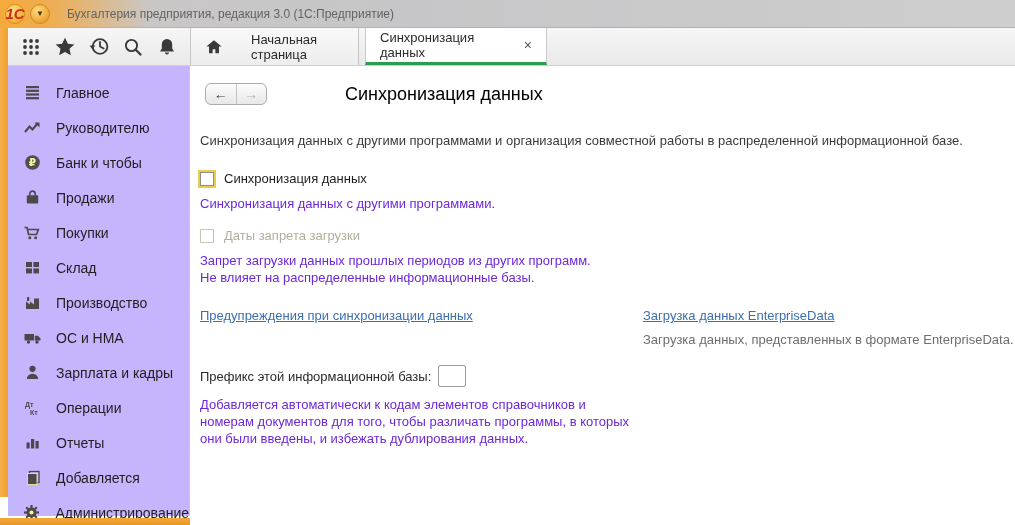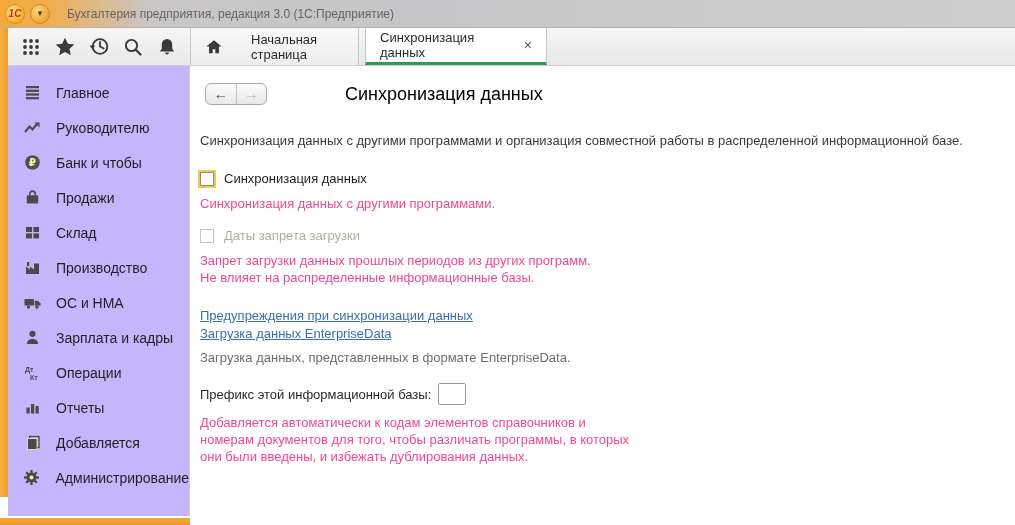--- a/index.html
+++ b/index.html
@@ -26,21 +26,21 @@
     background: linear-gradient(to right, #f5a93a 0px, #eeae56 55px, #c9c7c6 150px, #c6c6c8 400px, #cecece 1015px);
     border-bottom: 1px solid #b2b2b2;
     display: flex; align-items: center;
     z-index: 7;
   }
   .logo-badge {
     width: 20px; height: 20px; margin-left: 5px; border-radius: 50%;
     background: radial-gradient(circle at 35% 30%, #ffe08a, #f5b93c 60%, #e89a1e);
     border: 1px solid #d98f1c;
     display: flex; align-items: center; justify-content: center;
-    font-size: 10px; font-weight: bold; font-style: italic; color: #d42b1e;
+    font-size: 15px; font-weight: bold; font-style: italic; color: #d42b1e;
   }
   .menu-chevron-btn {
     width: 20px; height: 20px; margin-left: 5px; border-radius: 50%;
     background: radial-gradient(circle at 35% 30%, #ffd97e, #f0a839 65%, #e0931f);
     border: 1px solid #c98a20;
     display: flex; align-items: center; justify-content: center;
     font-size: 8px; color: #4a3510; cursor: default;
   }
   .titlebar-text {
     margin-left: 17px; font-size: 12px; color: #636363;
@@ -112,24 +112,24 @@
   .intro { margin-top: 27px; font-size: 13px; color: #3a3a3a; }
   .cb-row { margin-top: 23px; display: flex; align-items: center; }
   .cb-box {
     width: 14px; height: 14px; background: #fff;
     border: 1px solid #8d8d8d; display: inline-block; cursor: pointer;
   }
   .cb-box.focus-ring { box-shadow: 0 0 0 2px #e9cd4e; }
   .cb-box.disabled { border-color: #c9c6b8; cursor: default; }
   .cb-label { margin-left: 10px; font-size: 13px; color: #1e1e1e; }
   .cb-label.disabled { color: #b3ae9b; }
-  .desc { font-size: 13px; color: #ec4899; line-height: 17px; }
+  .desc { font-size: 13px; color: #6d28d9; line-height: 17px; }
   .desc.mt { margin-top: 9px; }
   .desc.darker { color: #6e6e6e; }
-  .links-row { margin-top: 20px; display: flex; flex-direction: column; }
+  .links-row { margin-top: 20px; display: flex; }
   .link-col-left { width: 443px; }
   .link-col-right { width: 370px; }
   .pagelink { font-size: 13px; color: #3b6fad; text-decoration: underline; cursor: pointer; }
   .link-desc { margin-top: 7px; width: 432px; }
   .prefix-row { margin-top: 17px; display: flex; align-items: center; }
   .prefix-label { font-size: 13px; color: #2a2a2a; }
   .prefix-input {
     margin-left: 7px; width: 28px; height: 22px;
     border: 1px solid #9a9a9a; border-radius: 2px; font-size: 13px; text-align: center;
   }
@@ -251,20 +251,30 @@
     <span class="nav-ico">
       <svg width="17" height="17" viewBox="0 0 17 17">
         <path d="M5.8 6.5 V4.8 a2.7 2.7 0 0 1 5.4 0 V6.5" fill="none" stroke="#4a4a4a" stroke-width="1.6"></path>
         <rect x="2.8" y="6.2" width="11.4" height="8.3" rx="1" fill="#4a4a4a"></rect>
       </svg>
     </span>
     <span class="nav-label">Продажи</span>
   </div>
   <div class="nav-item">
     <span class="nav-ico">
+      <svg width="18" height="17" viewBox="0 0 18 17">
+        <path d="M1.5 3.5 H4 L5.6 10.5 H13.5 L15.3 5.5 H4.6" fill="none" stroke="#4a4a4a" stroke-width="1.7"></path>
+        <circle cx="6.8" cy="13.8" r="1.5" fill="#4a4a4a"></circle>
+        <circle cx="12.6" cy="13.8" r="1.5" fill="#4a4a4a"></circle>
+      </svg>
+    </span>
+    <span class="nav-label">Покупки</span>
+  </div>
+  <div class="nav-item">
+    <span class="nav-ico">
       <svg width="17" height="17" viewBox="0 0 17 17" fill="#4a4a4a">
         <rect x="2" y="3" width="6" height="5"></rect>
           <rect x="9.4" y="3" width="5.6" height="5"></rect>
         <rect x="2" y="9.4" width="6" height="5"></rect>
           <rect x="9.4" y="9.4" width="5.6" height="5"></rect>
       </svg>
     </span>
     <span class="nav-label">Склад</span>
   </div>
   <div class="nav-item">

